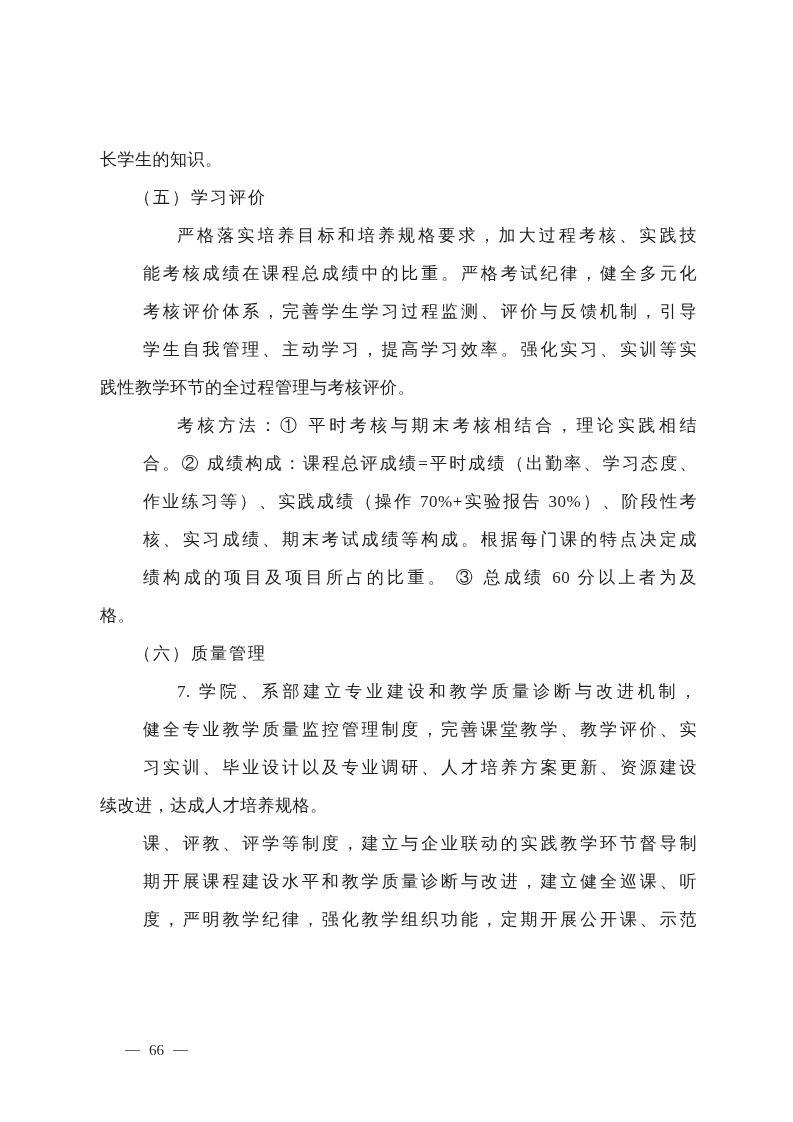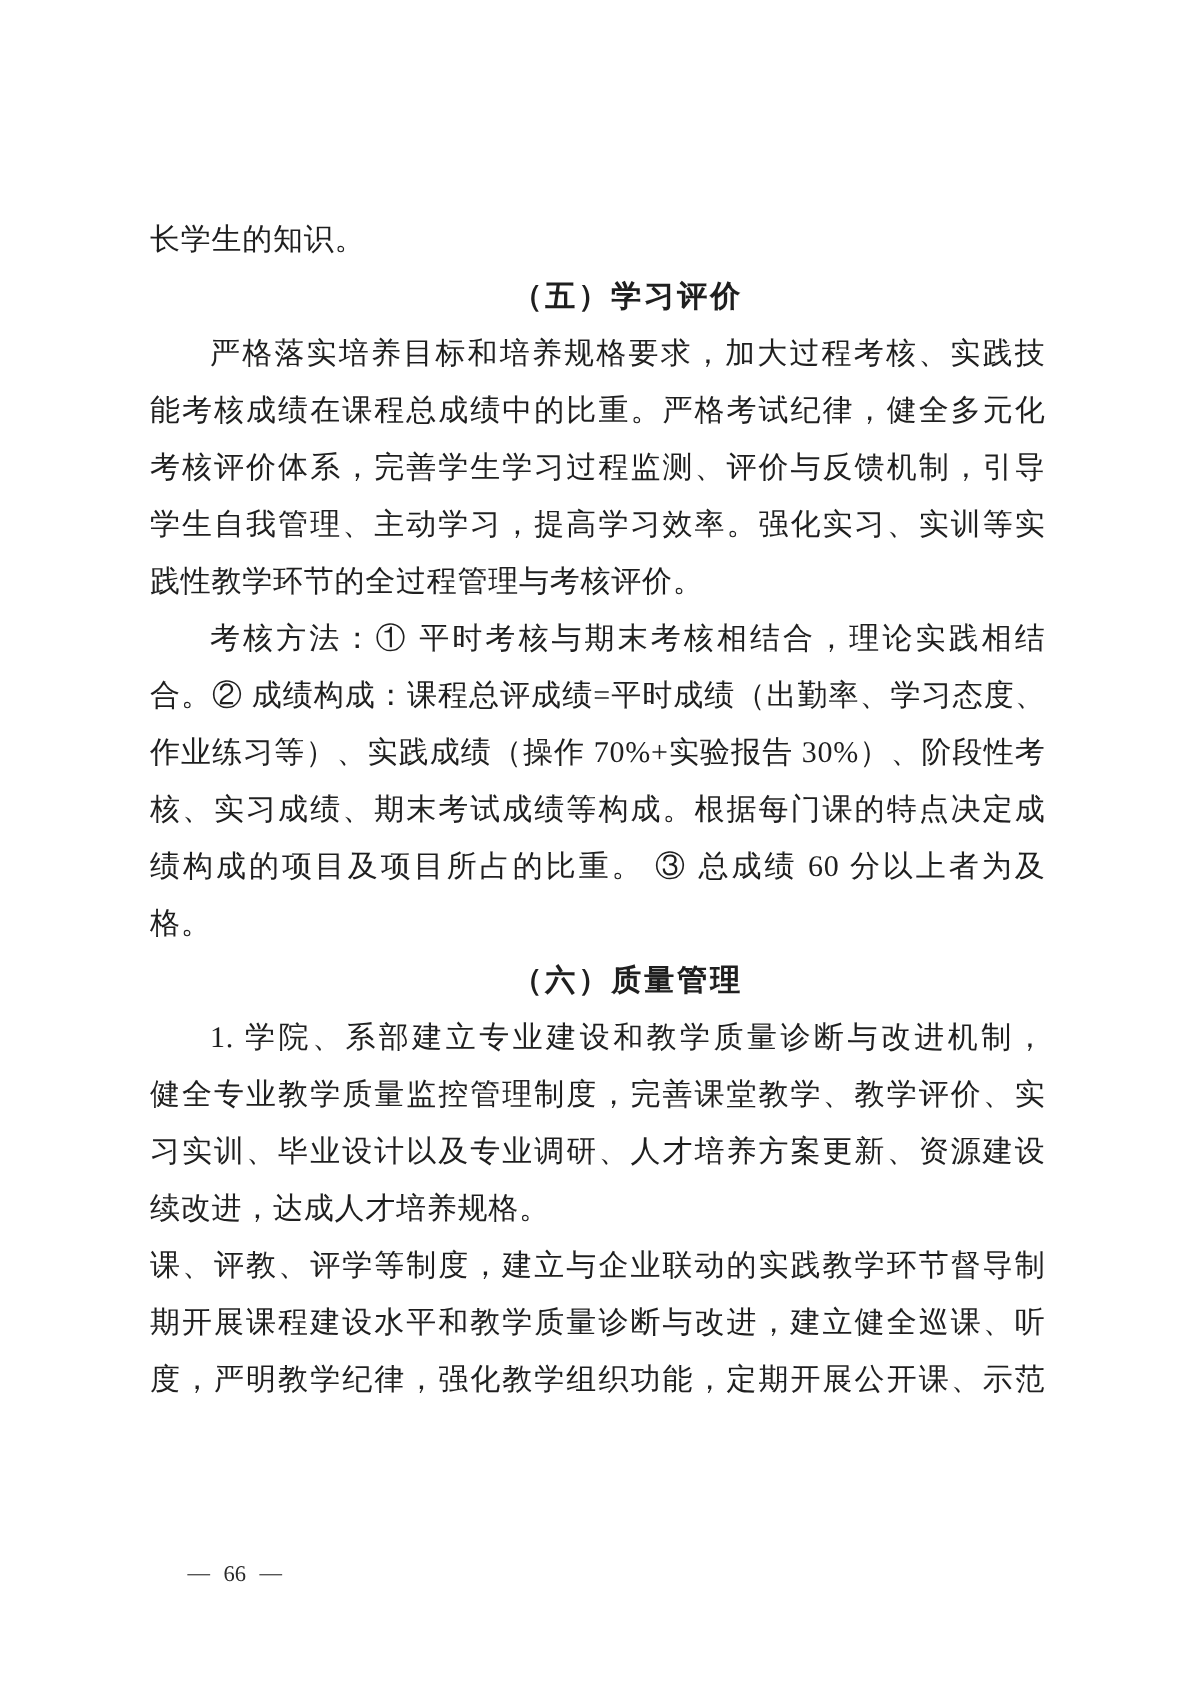--- a/index.html
+++ b/index.html
@@ -19,37 +19,37 @@
     font-family: "Liberation Serif", "DejaVu Serif", serif;
     color: #1f1f1f;
   }
   .content {
     position: absolute;
     left: 100px;
     top: 141px;
     width: 597px;
   }
   .line {
-    font-size: 20px;
+    font-size: 17px;
     height: 38px;
     line-height: 38px;
     white-space: normal;
     letter-spacing: 0.5px;
   }
   .line.indent {
     text-indent: 2em;
   }
   .line.just {
     text-align: justify;
     text-align-last: justify;
+    margin-left: 43px;
   }
   .line.heading {
-    font-weight: 700;
+    font-weight: 400;
     letter-spacing: 2px;
-    text-align: center;
   }
   .footer {
     position: absolute;
     left: 125px;
     top: 1040px;
     font-size: 15px;
     line-height: 20px;
     color: #2a2a2a;
     display: flex;
     align-items: center;
@@ -76,21 +76,21 @@
       <div class="line just">考核评价体系，完善学生学习过程监测、评价与反馈机制，引导</div>
       <div class="line just">学生自我管理、主动学习，提高学习效率。强化实习、实训等实</div>
       <div class="line">践性教学环节的全过程管理与考核评价。</div>
       <div class="line indent just">考核方法：① 平时考核与期末考核相结合，理论实践相结</div>
       <div class="line just">合。② 成绩构成：课程总评成绩=平时成绩（出勤率、学习态度、</div>
       <div class="line just">作业练习等）、实践成绩（操作 70%+实验报告 30%）、阶段性考</div>
       <div class="line just">核、实习成绩、期末考试成绩等构成。根据每门课的特点决定成</div>
       <div class="line just">绩构成的项目及项目所占的比重。 ③ 总成绩 60 分以上者为及</div>
       <div class="line">格。</div>
       <div class="line indent heading">（六）质量管理</div>
-      <div class="line indent just">1. 学院、系部建立专业建设和教学质量诊断与改进机制，</div>
+      <div class="line indent just">7. 学院、系部建立专业建设和教学质量诊断与改进机制，</div>
       <div class="line just">健全专业教学质量监控管理制度，完善课堂教学、教学评价、实</div>
       <div class="line just">习实训、毕业设计以及专业调研、人才培养方案更新、资源建设</div>
       <div class="line">续改进，达成人才培养规格。</div>
       <div class="line just">课、评教、评学等制度，建立与企业联动的实践教学环节督导制</div>
       <div class="line just">期开展课程建设水平和教学质量诊断与改进，建立健全巡课、听</div>
       <div class="line just">度，严明教学纪律，强化教学组织功能，定期开展公开课、示范</div>
     </div>
   <div class="footer">
     <span class="dash">—</span>
     <span class="pagenum">66</span>

